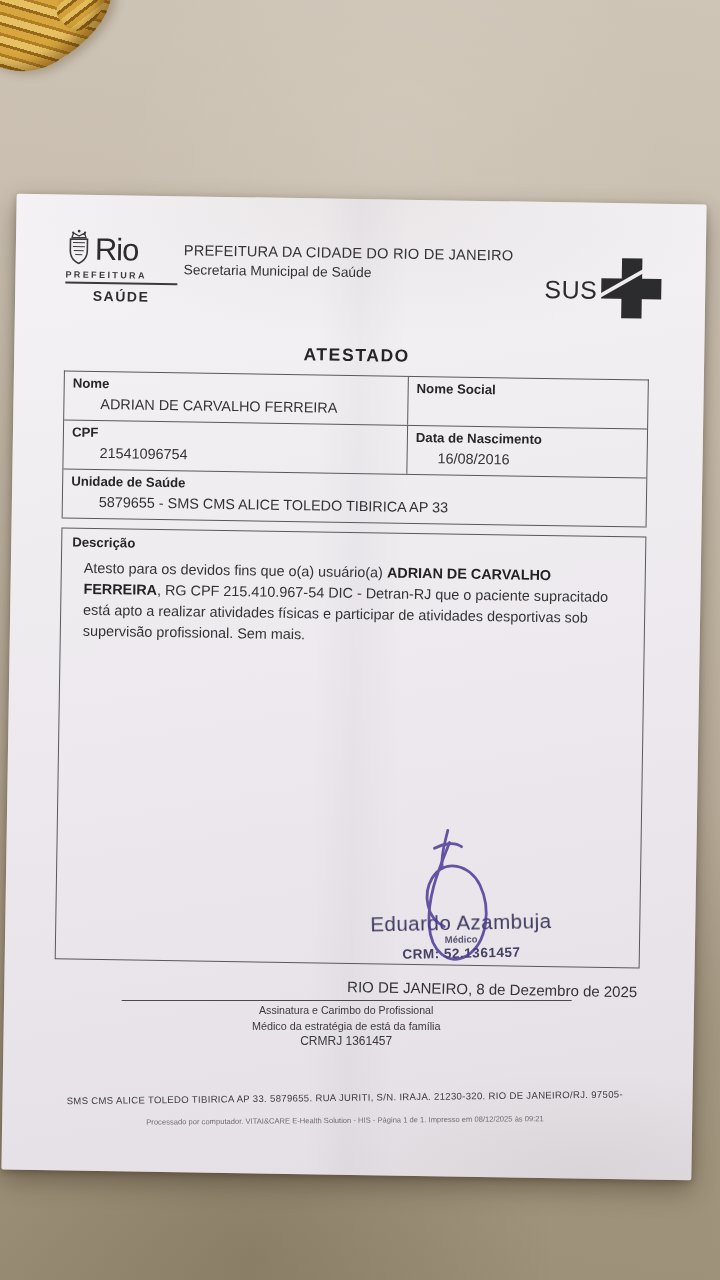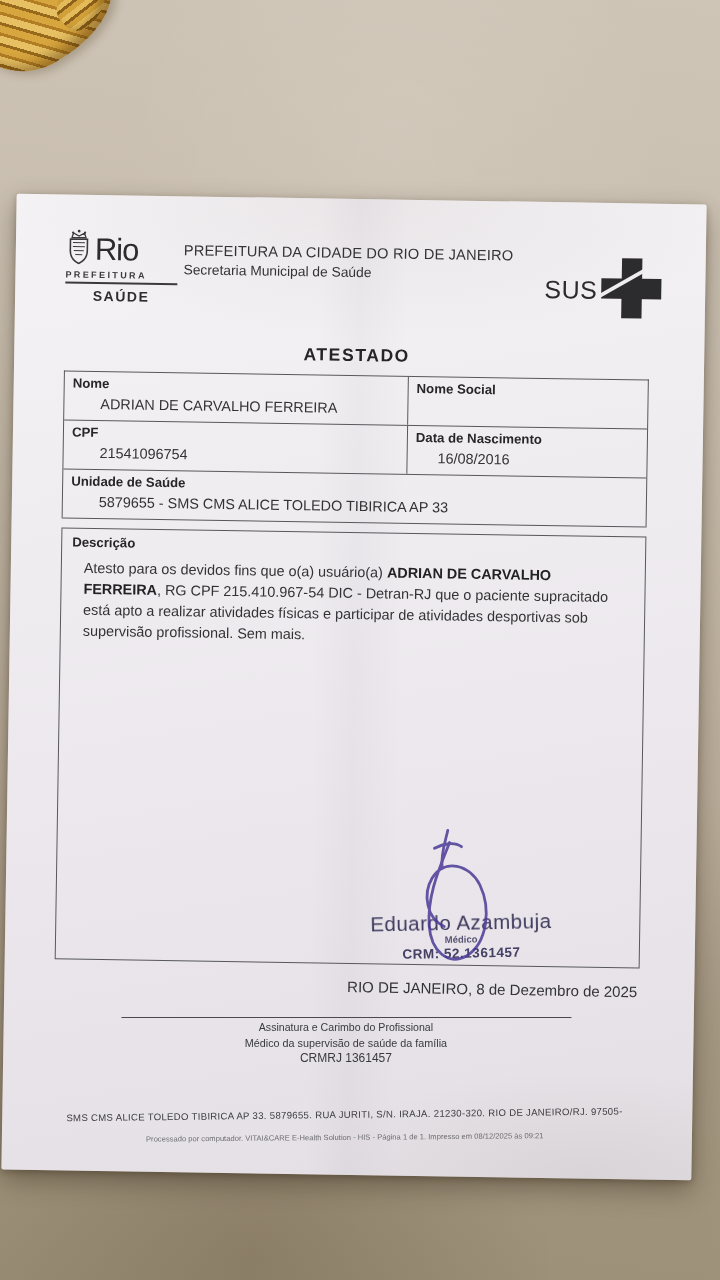--- a/index.html
+++ b/index.html
@@ -71,21 +71,21 @@
 
   
   .stamp{position:absolute;left:290px;bottom:4px;width:230px;text-align:center;color:#3e3a5e;transform:rotate(-2deg);}
   .stamp-name{font-size:20.5px;letter-spacing:.5px;filter:blur(.2px);}
   .stamp-role{font-size:9.5px;font-weight:bold;margin-top:-1px;opacity:.85;}
   .stamp-crm{font-size:13.5px;font-weight:bold;margin-top:1px;letter-spacing:.5px;color:#454064;}
   .sig-svg{position:absolute;left:330px;bottom:-14px;width:120px;height:150px;overflow:visible;}
 
   .dateline{text-align:right;font-size:15px;color:#333336;margin-top:14px;padding-right:2px;transform:rotate(.15deg);}
 
-  .sigblock{margin-top:22px;text-align:center;transform:rotate(-.9deg);}
+  .sigblock{margin-top:5px;text-align:center;transform:rotate(-.9deg);}
   .sigrule{width:450px;margin:0 auto;border-top:1.4px solid #4a4a4e;}
   .sig-cap{font-size:10.6px;color:#3a3a3e;margin-top:3px;}
   .sig-doc{font-size:12.2px;font-weight:bold;color:#2c2c2f;margin-top:4px;letter-spacing:.2px;}
   .sig-role{font-size:10.8px;color:#3a3a3e;margin-top:4px;}
   .sig-crm{font-size:12px;color:#3a3a3e;margin-top:2px;}
 
   .footer{margin-top:44px;text-align:center;transform:rotate(-1.6deg);}
   .faddr{font-size:9.6px;color:#3c3c40;letter-spacing:.3px;}
   .fproc{font-size:7.6px;color:#6d6d72;margin-top:13px;transform:rotate(.2deg);}
 </style>
@@ -180,21 +180,21 @@
           <path d="M47 20 C56 15, 67 13, 74 18"></path>
         </g>
       </svg>
     </div>
 
     <div class="dateline">RIO DE JANEIRO, 8 de Dezembro de 2025</div>
 
     <div class="sigblock">
       <div class="sigrule"></div>
       <div class="sig-cap">Assinatura e Carimbo do Profissional</div>
-      <div class="sig-role">Médico da supervisão de saúde da família</div>
+      <div class="sig-role">Médico da estratégia de está da família</div>
       <div class="sig-crm">CRMRJ 1361457</div>
     </div>
 
     <div class="footer">
       <div class="faddr">SMS CMS ALICE TOLEDO TIBIRICA AP 33. 5879655. RUA JURITI, S/N. IRAJA. 21230-320. RIO DE JANEIRO/RJ. 97505-</div>
       <div class="fproc">Processado por computador. VITAI&amp;CARE E-Health Solution - HIS - Página 1 de 1. Impresso em 08/12/2025 às 09:21</div>
     </div>
 
   </div>
 </div>

